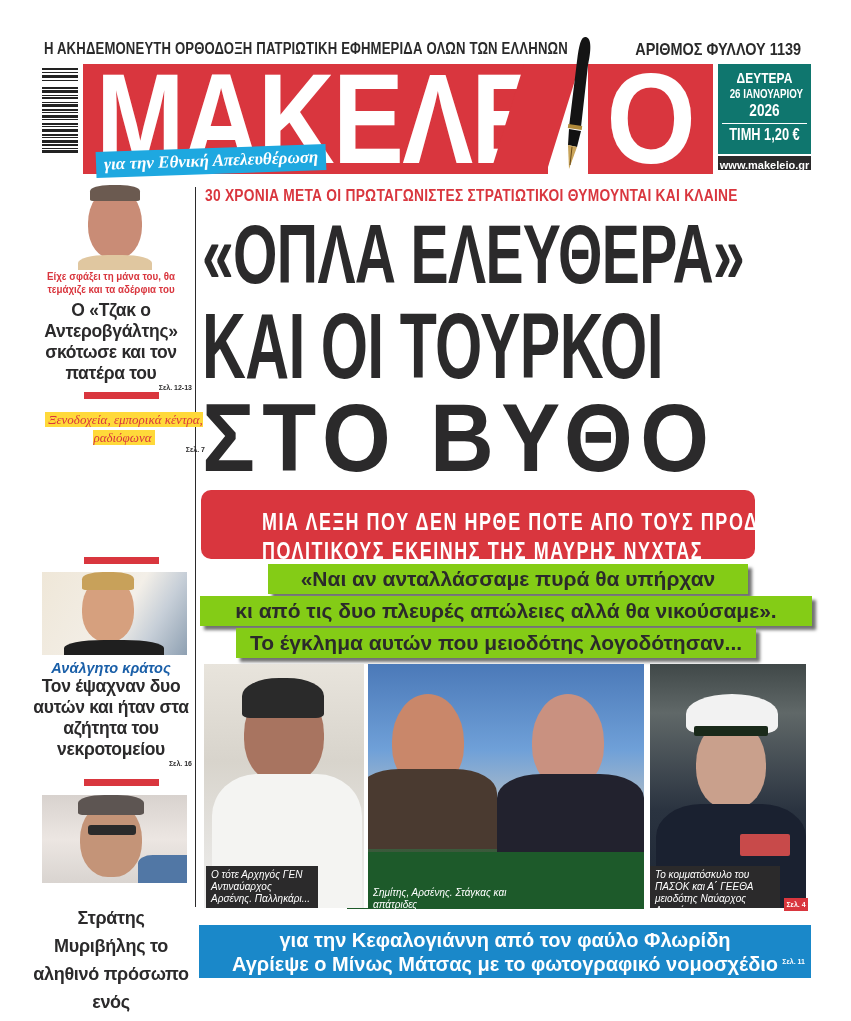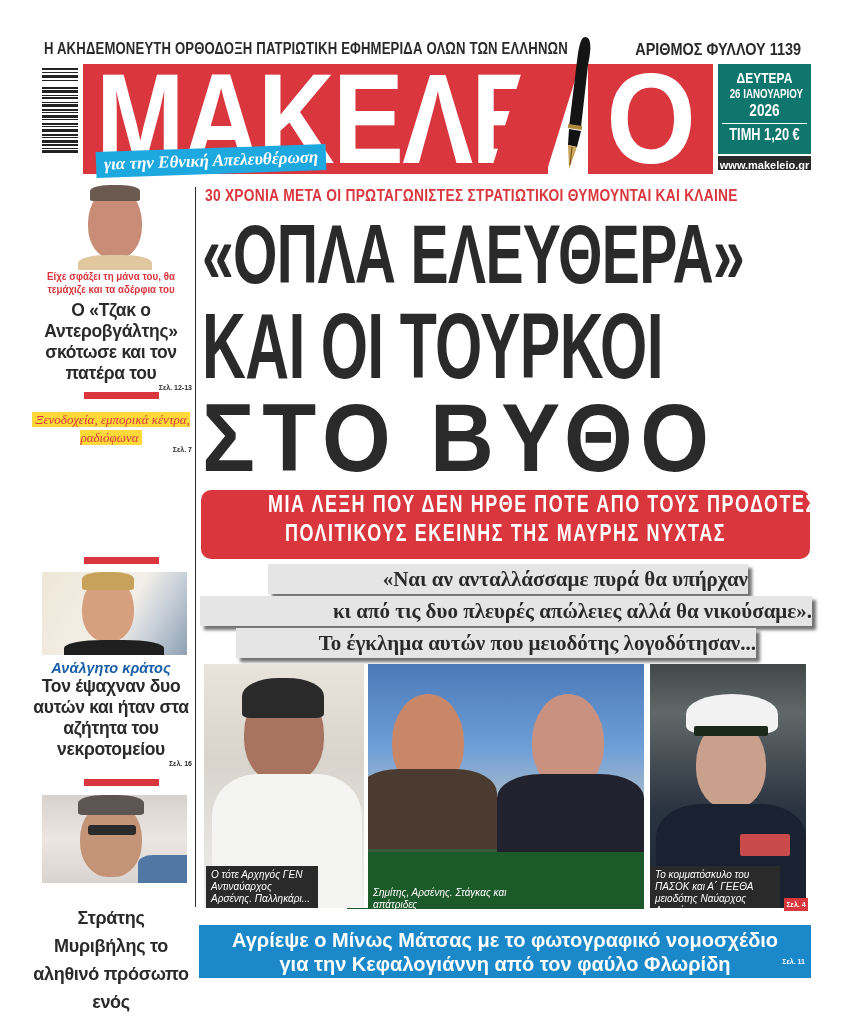--- a/index.html
+++ b/index.html
@@ -48,24 +48,24 @@
   .hl-yellow { display: inline; background: #ffd93a; color: #d9363e; font-size: 13px; font-family: "Liberation Serif", serif; font-style: italic; line-height: 16px; padding: 0 3px; }
   .kicker-blue { color: #1a5fa8; font-style: italic; font-weight: 900; font-size: 14.5px; }
 
   
   .over-red { left: 205px; top: 187px; width: 600px; font-size: 16px; font-weight: bold; color: #d9363e; white-space: nowrap; transform: scaleX(0.86); transform-origin: left top; letter-spacing: 0.3px; }
   .headline { left: 202px; width: 600px; font-weight: 900; color: #2b2a2b; white-space: nowrap; transform-origin: left top; line-height: 1; }
   .hl1 { top: 212px; font-size: 84px; transform: scaleX(0.68); letter-spacing: -1px; }
   .hl2 { top: 300px; font-size: 92px; transform: scaleX(0.66); letter-spacing: -1px; }
   .hl3 { top: 390px; font-size: 96px; transform: scaleX(0.92); letter-spacing: 8px; }
 
-  .redbanner { left: 201px; top: 490px; width: 609px; height: 69px; background: #d9363e; border-radius: 10px; color: #fff; text-align: center; font-weight: bold; font-size: 23px; line-height: 29px; padding-top: 0; }
+  .redbanner { left: 201px; top: 490px; width: 554px; height: 69px; background: #d9363e; border-radius: 10px; color: #fff; text-align: center; font-weight: bold; font-size: 23px; line-height: 29px; padding-top: 18px; }
   .redbanner div { transform: scaleX(0.78); white-space: nowrap; letter-spacing: 2px; }
 
-  .quote { background: #e5e5e5; font-family: Liberation Serif, serif; font-weight: bold; color: #2b2a2b; white-space: nowrap; box-shadow: 4px 4px 3px rgba(0,0,0,0.55); text-align: right; }
+  .quote { background: #84cc16; font-family: Liberation Sans, sans-serif; font-weight: bold; color: #2b2a2b; white-space: nowrap; box-shadow: 4px 4px 3px rgba(0,0,0,0.55); text-align: center; }
   .q1 { left: 268px; top: 564px; width: 480px; font-size: 21px; height: 30px; line-height: 30px; }
   .q2 { left: 200px; top: 596px; width: 612px; font-size: 21px; height: 30px; line-height: 30px; }
   .q3 { left: 236px; top: 628px; width: 520px; font-size: 21px; height: 30px; line-height: 30px; }
 
   
   .p1 { left: 204px; top: 664px; width: 160px; height: 244px; background: linear-gradient(180deg,#e8e4dc 0%, #d8d4cc 40%, #efefef 100%); }
   .p2 { left: 347px; top: 664px; width: 297px; height: 245px; background: linear-gradient(180deg,#4b79b8 0%, #6fa0d8 35%, #a7b9c9 55%, #3c5a3c 75%, #1f4f2a 100%); }
   .p3 { left: 650px; top: 664px; width: 156px; height: 244px; background: linear-gradient(180deg,#404848 0%, #606868 20%, #2a3340 60%, #1c2533 100%); }
 
   .caption { background: #2b2a2b; color: #fff; font-style: italic; font-size: 10px; line-height: 12px; padding: 3px 5px; transform-origin: left top; }
@@ -140,21 +140,21 @@
   <div class="ph-face" style="left:48px;top:0px;width:50px;height:16px;background:#6b5a50;border-radius:40% 40% 10% 10%;"></div>
   <div class="ph-face" style="left:36px;top:70px;width:74px;height:20px;background:#e0c7a0;border-radius:40% 40% 0 0;"></div>
 </div>
 <div class="abs col-left" style="top:270px;">
   <div class="kicker-red">Είχε σφάξει τη μάνα του, θα τεμάχιζε και τα αδέρφια του</div>
   <div class="story-title" style="margin-top:4px;">Ο «Τζακ ο Αντεροβγάλτης» σκότωσε και τον πατέρα του</div>
   <div class="pageref">Σελ. 12-13</div>
 </div>
 <div class="abs redbar" style="left:84px;top:392px;"></div>
 
-<div class="abs col-left" style="top:410px;">
+<div class="abs col-left" style="top:410px;margin-left:13px;">
   <div style="line-height:17px;">
     <span class="hl-yellow">Ξενοδοχεία, εμπορικά κέντρα, ραδιόφωνα</span>
   </div>
   <div class="pageref">Σελ. 7</div>
 </div>
 <div class="abs redbar" style="left:84px;top:557px;"></div>
 
 <div class="abs photo" style="left:42px;top:572px;width:145px;height:83px;background:linear-gradient(120deg,#efe7d8 0%,#f3efe8 55%,#c7cfd8 75%,#8ea0b2 100%);">
   <div class="ph-face" style="left:40px;top:4px;width:52px;height:66px;background:#d6a07e;"></div>
   <div class="ph-face" style="left:40px;top:0px;width:52px;height:18px;background:#c8a15a;border-radius:40% 40% 10% 10%;"></div>
@@ -211,16 +211,16 @@
   <div class="ph-face" style="left:6px;top:140px;width:150px;height:110px;background:#1a2130;border-radius:30% 30% 0 0;"></div>
   <div class="ph-face" style="left:90px;top:170px;width:50px;height:22px;background:#c84a4a;border-radius:2px;"></div>
 </div>
 
 <div class="abs caption cap1">Ο τότε Αρχηγός ΓΕΝ Αντιναύαρχος Αρσένης. Παλληκάρι...</div>
 <div class="abs caption cap2">Σημίτης, Αρσένης. Στάγκας και απάτριδες</div>
 <div class="abs caption cap3">Το κομματόσκυλο του ΠΑΣΟΚ και Α΄ ΓΕΕΘΑ μειοδότης Ναύαρχος Λυμπέρης</div>
 <div class="abs secbadge">Σελ. 4</div>
 
 <div class="abs bluebanner">
+  <div>για την Κεφαλογιάννη από τον φαύλο Φλωρίδη</div>
   <div>Αγρίεψε ο Μίνως Μάτσας με το φωτογραφικό νομοσχέδιο</div>
-  <div>για την Κεφαλογιάννη από τον φαύλο Φλωρίδη</div>
   <span class="ref">Σελ. 11</span>
 </div>
 
 </body></html>

